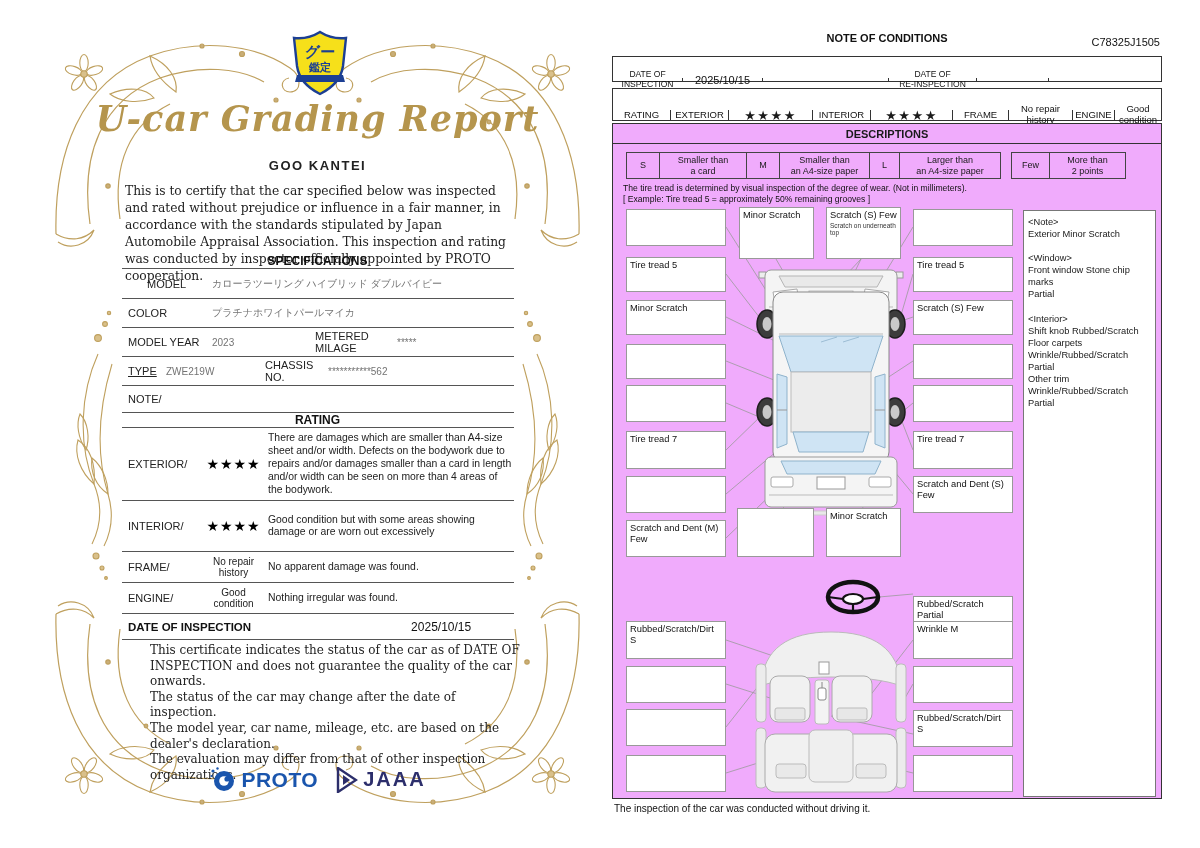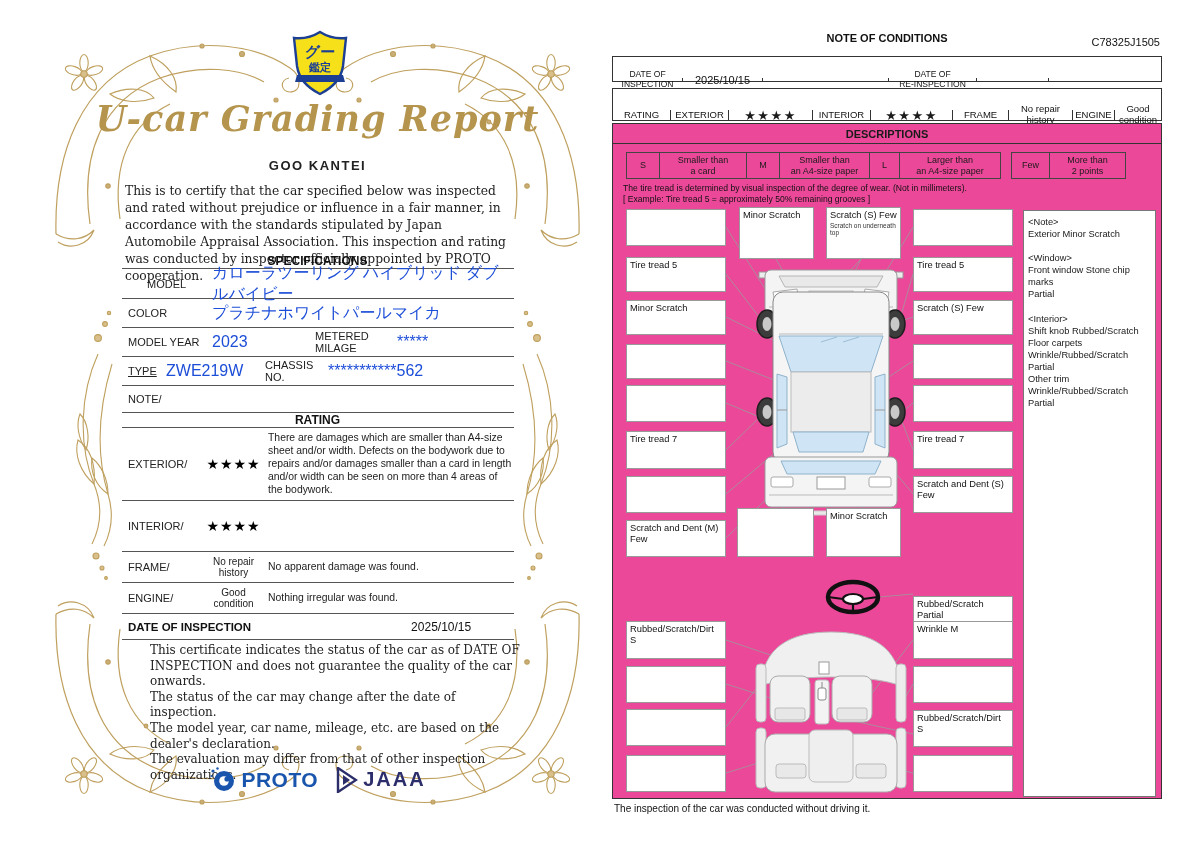--- a/index.html
+++ b/index.html
@@ -14,21 +14,21 @@
     font-family:"DejaVu Serif",serif;font-style:italic;font-weight:bold;
     font-size:35px;color:#b5954d;letter-spacing:1px;}
   .cert-org{position:absolute;left:0;top:140px;width:100%;text-align:center;
     font-size:13px;font-weight:bold;letter-spacing:1.5px;color:#222;}
   .cert-intro{position:absolute;left:85px;top:165px;width:392px;
     font-family:"DejaVu Serif",serif;font-size:12.3px;line-height:1.38;color:#222;}
   .sec-head{position:absolute;width:100%;text-align:center;font-size:12px;font-weight:bold;color:#111;}
   .spec-table{position:absolute;left:82px;top:250px;width:392px;border-top:1px solid #555;}
   .srow{display:flex;align-items:center;border-bottom:1px solid #555;}
   .slab{font-size:11px;color:#222;flex:none;}
-  .sval{font-size:16px;color:#1d4ed8;}
+  .sval{font-size:10px;color:#737373;}
   .jp{font-family:"Liberation Sans",sans-serif;}
   .rate-table{position:absolute;left:82px;top:409px;width:392px;border-top:1px solid #555;}
   .rrow{display:flex;align-items:center;border-bottom:1px solid #555;}
   .rlab{flex:none;width:77px;padding-left:6px;font-size:11px;color:#222;}
   .rval{flex:none;width:57px;text-align:center;font-size:10px;line-height:1.15;color:#222;}
   .rrow.stars .rval{font-size:14px;letter-spacing:1px;color:#000;white-space:nowrap;}
   .rdesc{flex:1;font-size:10.4px;line-height:1.24;color:#222;padding:4px 2px 4px 6px;}
   .drow{display:flex;align-items:center;border-bottom:1px solid #555;height:25px;}
   .dlab{padding-left:6px;font-size:11.5px;font-weight:bold;color:#111;}
   .dval{margin-left:160px;font-size:12px;color:#111;}
@@ -45,21 +45,21 @@
   .cond-serial{position:absolute;right:2px;top:6px;font-size:11px;color:#111;}
   .tbl{position:absolute;left:0;width:550px;display:flex;border:1.2px solid #333;box-sizing:border-box;background:#fff;}
   .cell{border-right:1px solid #333;display:flex;align-items:center;justify-content:center;text-align:center;box-sizing:border-box;margin-top:21px;}
   .cell:last-child{border-right:none;}
   .cell.small{font-size:8.5px;line-height:1.15;color:#111;}
   .cell.val{font-size:11px;color:#111;}
   .cell.star{font-size:13px;letter-spacing:1.5px;}
   .t1{top:26px;height:26px;}
   .t2{top:58px;height:33px;}
   .t2 .cell.small{font-size:9.5px;}
-  .descbox{position:absolute;left:0;top:93px;width:550px;height:676px;border:1.2px solid #333;box-sizing:border-box;background:#ec4899;}
+  .descbox{position:absolute;left:0;top:93px;width:550px;height:676px;border:1.2px solid #333;box-sizing:border-box;background:#f0abfc;}
   .desc-head{position:absolute;left:0;top:0;width:100%;height:20px;border-bottom:1px solid #333;
     display:flex;align-items:center;justify-content:center;font-size:11px;font-weight:bold;box-sizing:border-box;}
   .legend{position:absolute;display:flex;border:1px solid #444;box-sizing:border-box;height:27px;}
   .lcell{border-right:1px solid #444;display:flex;align-items:center;justify-content:center;
     font-size:9px;line-height:1.15;text-align:center;white-space:pre-line;box-sizing:border-box;}
   .lcell:last-child{border-right:none;}
   .tirenote{position:absolute;left:10px;font-size:8.6px;color:#111;}
   .lblbox{position:absolute;border:1px solid #999;background:#fff;box-sizing:border-box;
     font-size:9.3px;line-height:1.15;color:#111;padding:2px 3px;}
   .lblsub{font-size:6.5px;line-height:1.1;color:#333;margin-top:1px;}
@@ -164,20 +164,21 @@
     <div class="sec-head" style="top:395px;">RATING</div>
     <div class="rate-table">
       <div class="rrow stars" style="min-height:64px;">
         <span class="rlab">EXTERIOR/</span>
         <span class="rval">★★★★</span>
         <span class="rdesc">There are damages which are smaller than A4-size sheet and/or width. Defects on the bodywork due to repairs and/or damages smaller than a card in length and/or width can be seen on more than 4 areas of the bodywork.</span>
       </div>
       <div class="rrow stars" style="min-height:50px;">
         <span class="rlab">INTERIOR/</span>
         <span class="rval">★★★★</span>
+        <span class="rdesc">Good condition but with some areas showing damage or are worn out excessively</span>
       </div>
       <div class="rrow" style="min-height:30px;">
         <span class="rlab">FRAME/</span>
         <span class="rval">No repair history</span>
         <span class="rdesc">No apparent damage was found.</span>
       </div>
       <div class="rrow" style="min-height:30px;">
         <span class="rlab">ENGINE/</span>
         <span class="rval">Good condition</span>
         <span class="rdesc">Nothing irregular was found.</span>

